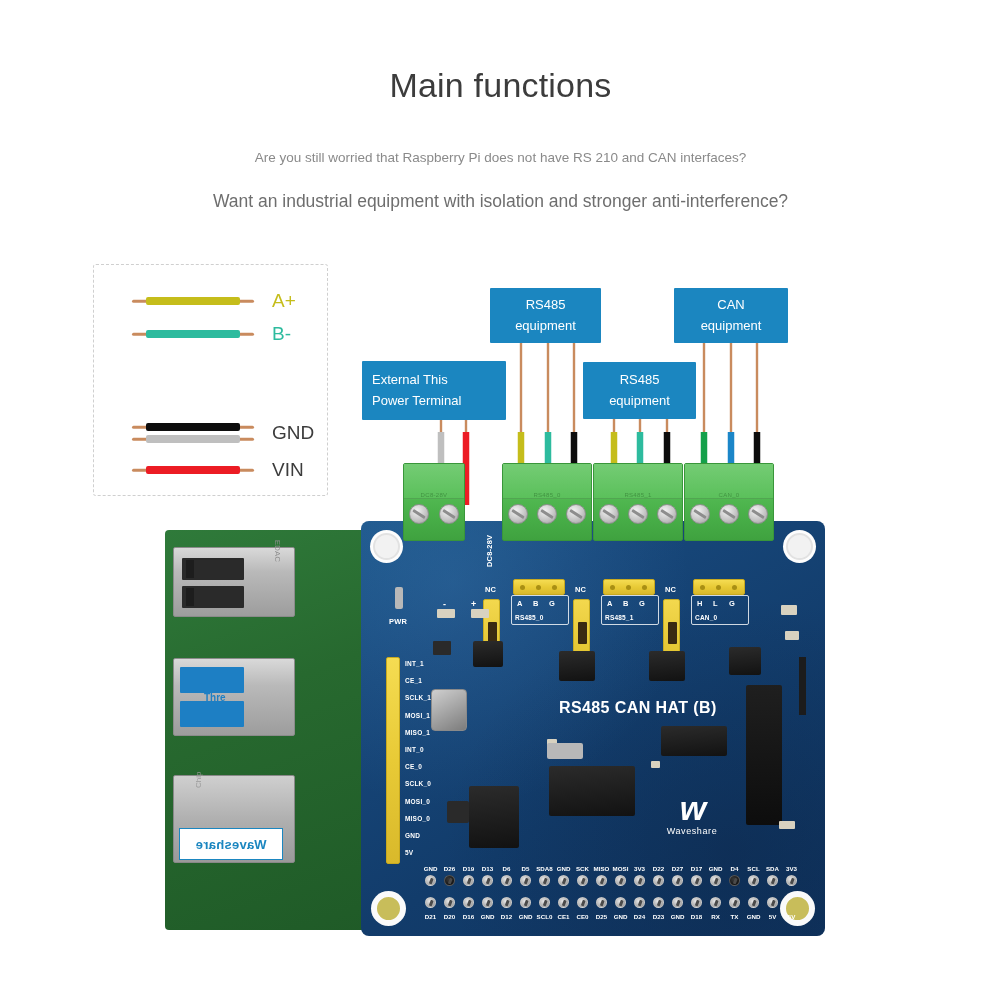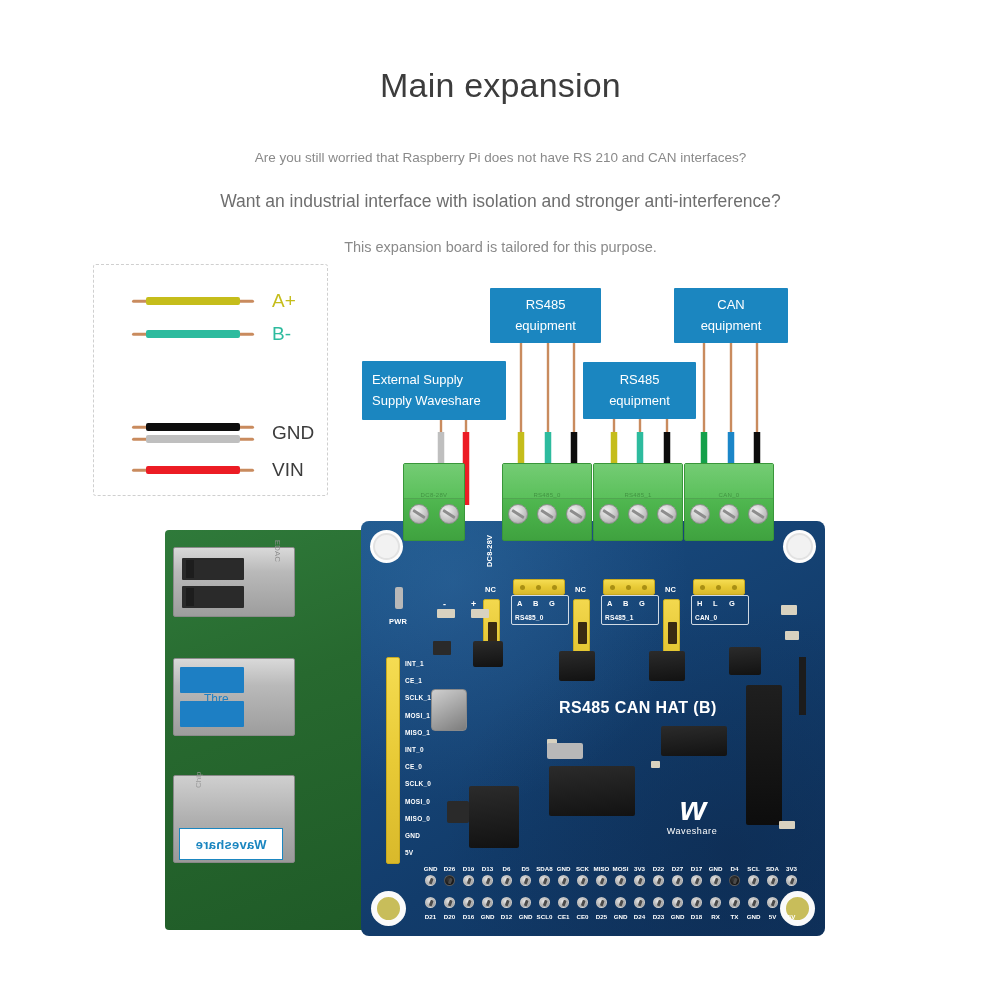--- a/index.html
+++ b/index.html
@@ -151,24 +151,23 @@
 
   
   #ws-logo { position:absolute; z-index:4; color:#fff; text-align:center; }
   #ws-logo .mark { font-size:34px; font-weight:800; font-style:italic; line-height:.9; letter-spacing:-2px; }
   #ws-logo .name { font-size:9px; letter-spacing:.6px; margin-top:2px; }
 </style>
 </head>
 <body>
 
 <div id="header">
-  <div id="page-title">Main expansion</div>
+  <div id="page-title">Main functions</div>
   <div class="sub" id="sub1">Are you still worried that Raspberry Pi does not have RS 210 and CAN interfaces?</div>
-  <div class="sub" id="sub2">Want an industrial interface with isolation and stronger anti-interference?</div>
-  <div class="sub" id="sub3">This expansion board is tailored for this purpose.</div>
+  <div class="sub" id="sub2">Want an industrial equipment with isolation and stronger anti-interference?</div>
 </div>
 
 <div id="legend">
     <div class="legend-row" style="top: 26px;">
       <div class="wire-sample" style="margin-top: 0px;">
         <div class="copper"></div>
         <div class="jacket" style="background: rgb(197, 189, 27);"></div>
       </div>
       <div class="legend-label" style="color: rgb(197, 189, 27);">A+</div>
     </div>
@@ -193,22 +192,22 @@
     <div class="legend-row" style="top: 195px;">
       <div class="wire-sample" style="margin-top: 0px;">
         <div class="copper"></div>
         <div class="jacket" style="background: rgb(236, 28, 36);"></div>
       </div>
       <div class="legend-label" style="color: rgb(60, 60, 60);">VIN</div>
     </div>
   </div>
 
 <div class="callout" id="callout-power" style="left:362px;top:361px;width:144px;height:59px;align-items:flex-start;padding-left:10px;">
-  <span>External Supply</span>
-  <span>Supply Waveshare</span>
+  <span>External This</span>
+  <span>Power Terminal</span>
 </div>
 
 <div class="callout" id="callout-rs485-0" style="left:490px;top:288px;width:111px;height:55px;">
   <span>RS485</span>
   <span>equipment</span>
 </div>
 
 <div class="callout" id="callout-rs485-1" style="left:583px;top:362px;width:113px;height:57px;">
   <span>RS485</span>
   <span>equipment</span>
@@ -254,21 +253,21 @@
       <div class="usb-tine" style="left:12px;top:12px;width:8px;height:18px;"></div>
       <div class="usb-tine" style="left:12px;top:40px;width:8px;height:18px;"></div>
       <div style="position:absolute;right:12px;top:14px;font-size:8px;color:#8e8e8e;transform:rotate(90deg);transform-origin:right top;">EDAC</div>
     </div>
 
     <div class="usb-port" style="left:8px;top:128px;width:122px;height:78px;">
       <div class="usb-slot" style="left:6px;top:8px;width:64px;height:26px;background:#1d7fc4;"></div>
       <div class="usb-slot" style="left:6px;top:42px;width:64px;height:26px;background:#1d7fc4;"></div>
       <div class="usb-tine" style="left:10px;top:10px;width:9px;height:20px;background:#1d7fc4;"></div>
       <div class="usb-tine" style="left:10px;top:44px;width:9px;height:20px;background:#1d7fc4;"></div>
-      <div style="position:absolute;left:30px;top:33px;font-size:12px;color:#1d7fc4;font-weight:400;">Thre</div>
+      <div style="position:absolute;left:30px;top:33px;font-size:10px;color:#1d7fc4;font-weight:700;">Thre</div>
       <div style="position:absolute;left:30px;top:58px;font-size:10px;color:#1d7fc4;font-weight:700;">e</div>
     </div>
 
     <div class="eth-port" style="left:8px;top:245px;width:122px;height:88px;">
       <div style="position:absolute;left:20px;top:12px;font-size:8px;color:#9a9a9a;transform:rotate(-90deg);transform-origin:left top;">Chip</div>
     </div>
     <div class="eth-label" style="left:14px;top:298px;width:104px;height:32px;">
       <span>Waveshare</span>
     </div>
   </div>

